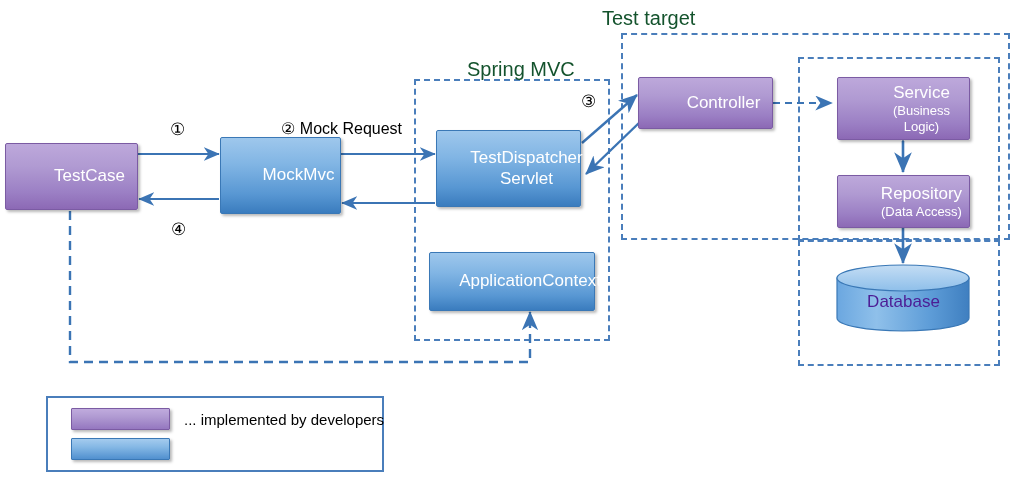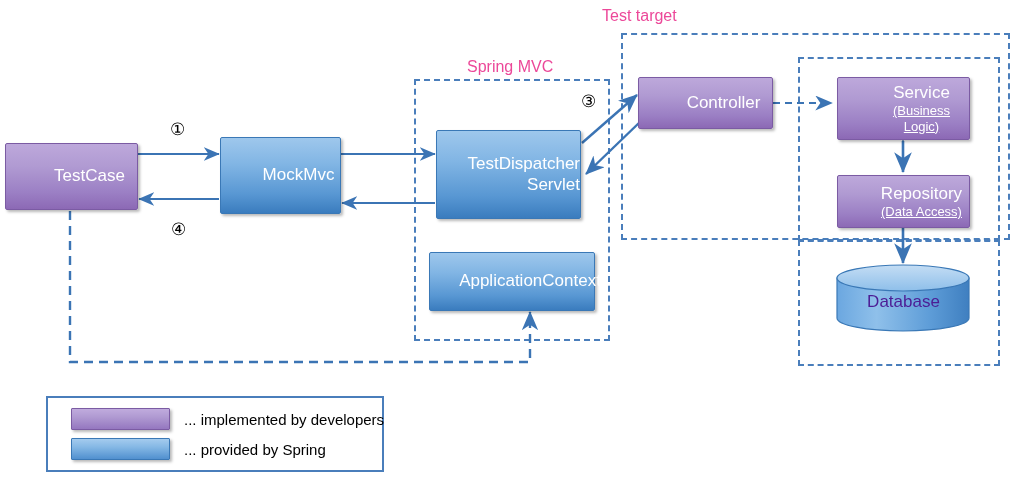--- a/index.html
+++ b/index.html
@@ -30,40 +30,39 @@
     border-radius: 2px;
     box-shadow: 2px 2px 3px rgba(0,0,0,0.28);
     line-height: 1.18;
     padding-left: 36px;
   }
   .box .main-label {
     font-size: 17px;
   }
   .box .sub-label {
     font-size: 13px;
-    text-decoration: underline;
   }
   .purple {
     background: linear-gradient(to bottom, #bda8db 0%, #b09ad2 35%, #9b7fc4 75%, #8c69b5 100%);
     border: 1px solid #7b5ba3;
   }
   .blue {
     background: linear-gradient(to bottom, #9ec7ec 0%, #81b5e4 35%, #5897d3 75%, #3a7cbe 100%);
     border: 1px solid #3a78b6;
   }
   .dashed-region {
     position: absolute;
     box-sizing: border-box;
     border: 2px dashed #4a7ebb;
     background: transparent;
   }
   .region-label {
     position: absolute;
-    font-size: 16px;
-    color: #ec4899;
+    font-size: 20px;
+    color: #14532d;
     white-space: nowrap;
   }
   .flow-label {
     position: absolute;
     font-size: 16px;
     color: #000000;
     white-space: nowrap;
   }
   .step-num {
     position: absolute;
@@ -155,21 +154,21 @@
   </svg>
 
   <div class="box blue" style="left:220px; top:137px; width:121px; height:77px;">
     <span class="main-label">MockMvc</span>
   </div>
 
   <div class="box purple" style="left:5px; top:143px; width:133px; height:67px;">
     <span class="main-label">TestCase</span>
   </div>
 
-  <div class="box blue" style="left:436px; top:130px; width:145px; height:89px;align-items:flex-end;">
+  <div class="box blue" style="left:436px; top:130px; width:145px; height:77px;">
     <span class="main-label">TestDispatcher</span>
     <span class="main-label">Servlet</span>
   </div>
 
   <div class="box blue" style="left:429px; top:252px; width:166px; height:59px;">
     <span class="main-label">ApplicationContext</span>
   </div>
 
   <div class="box purple" style="left:638px; top:77px; width:135px; height:52px;">
     <span class="main-label">Controller</span>
@@ -200,31 +199,34 @@
         </linearGradient>
       </defs>
       <path d="M2,14 L2,54 A 66,13 0 0 0 134,54 L134,14 Z" fill="url(#cylbody)" stroke="#3a78b6" stroke-width="1.2"></path>
       <ellipse cx="68" cy="14" rx="66" ry="13" fill="url(#cyltop)" stroke="#3a78b6" stroke-width="1.2"></ellipse>
     </svg>
     <span class="db-label" style="top:28px; left:0;">Database</span>
   </div>
 
   <div class="step-num" style="left:170px; top:119px;">①</div>
 
+  <div class="flow-label" style="left:281px; top:119px;">
+    <span>② </span>
+    <span>Mock Request</span>
+  </div>
 
   <div class="step-num" style="left:581px; top:91px;">③</div>
 
   <div class="step-num" style="left:171px; top:219px;">④</div>
 
 
   <div class="legend-box" style="left:46px; top:396px; width:338px; height:76px;"></div>
 
   <div class="legend-swatch purple" style="left:71px; top:408px; width:99px; height:22px;
               background: linear-gradient(to bottom, #c0abdd 0%, #b09ad2 40%, #9577c0 100%);
               border: 1px solid #7b5ba3;"></div>
   <div class="legend-text" style="left:184px; top:411px;">... implemented by developers</div>
 
   <div class="legend-swatch blue" style="left:71px; top:438px; width:99px; height:22px;
               background: linear-gradient(to bottom, #a4cbee 0%, #85b8e5 40%, #5190cf 100%);
               border: 1px solid #3a78b6;"></div>
-  <div class="legend-text" style="left:184px; top:441px;">... provided by Spring</div>
 
 </div>
 
 </body></html>

